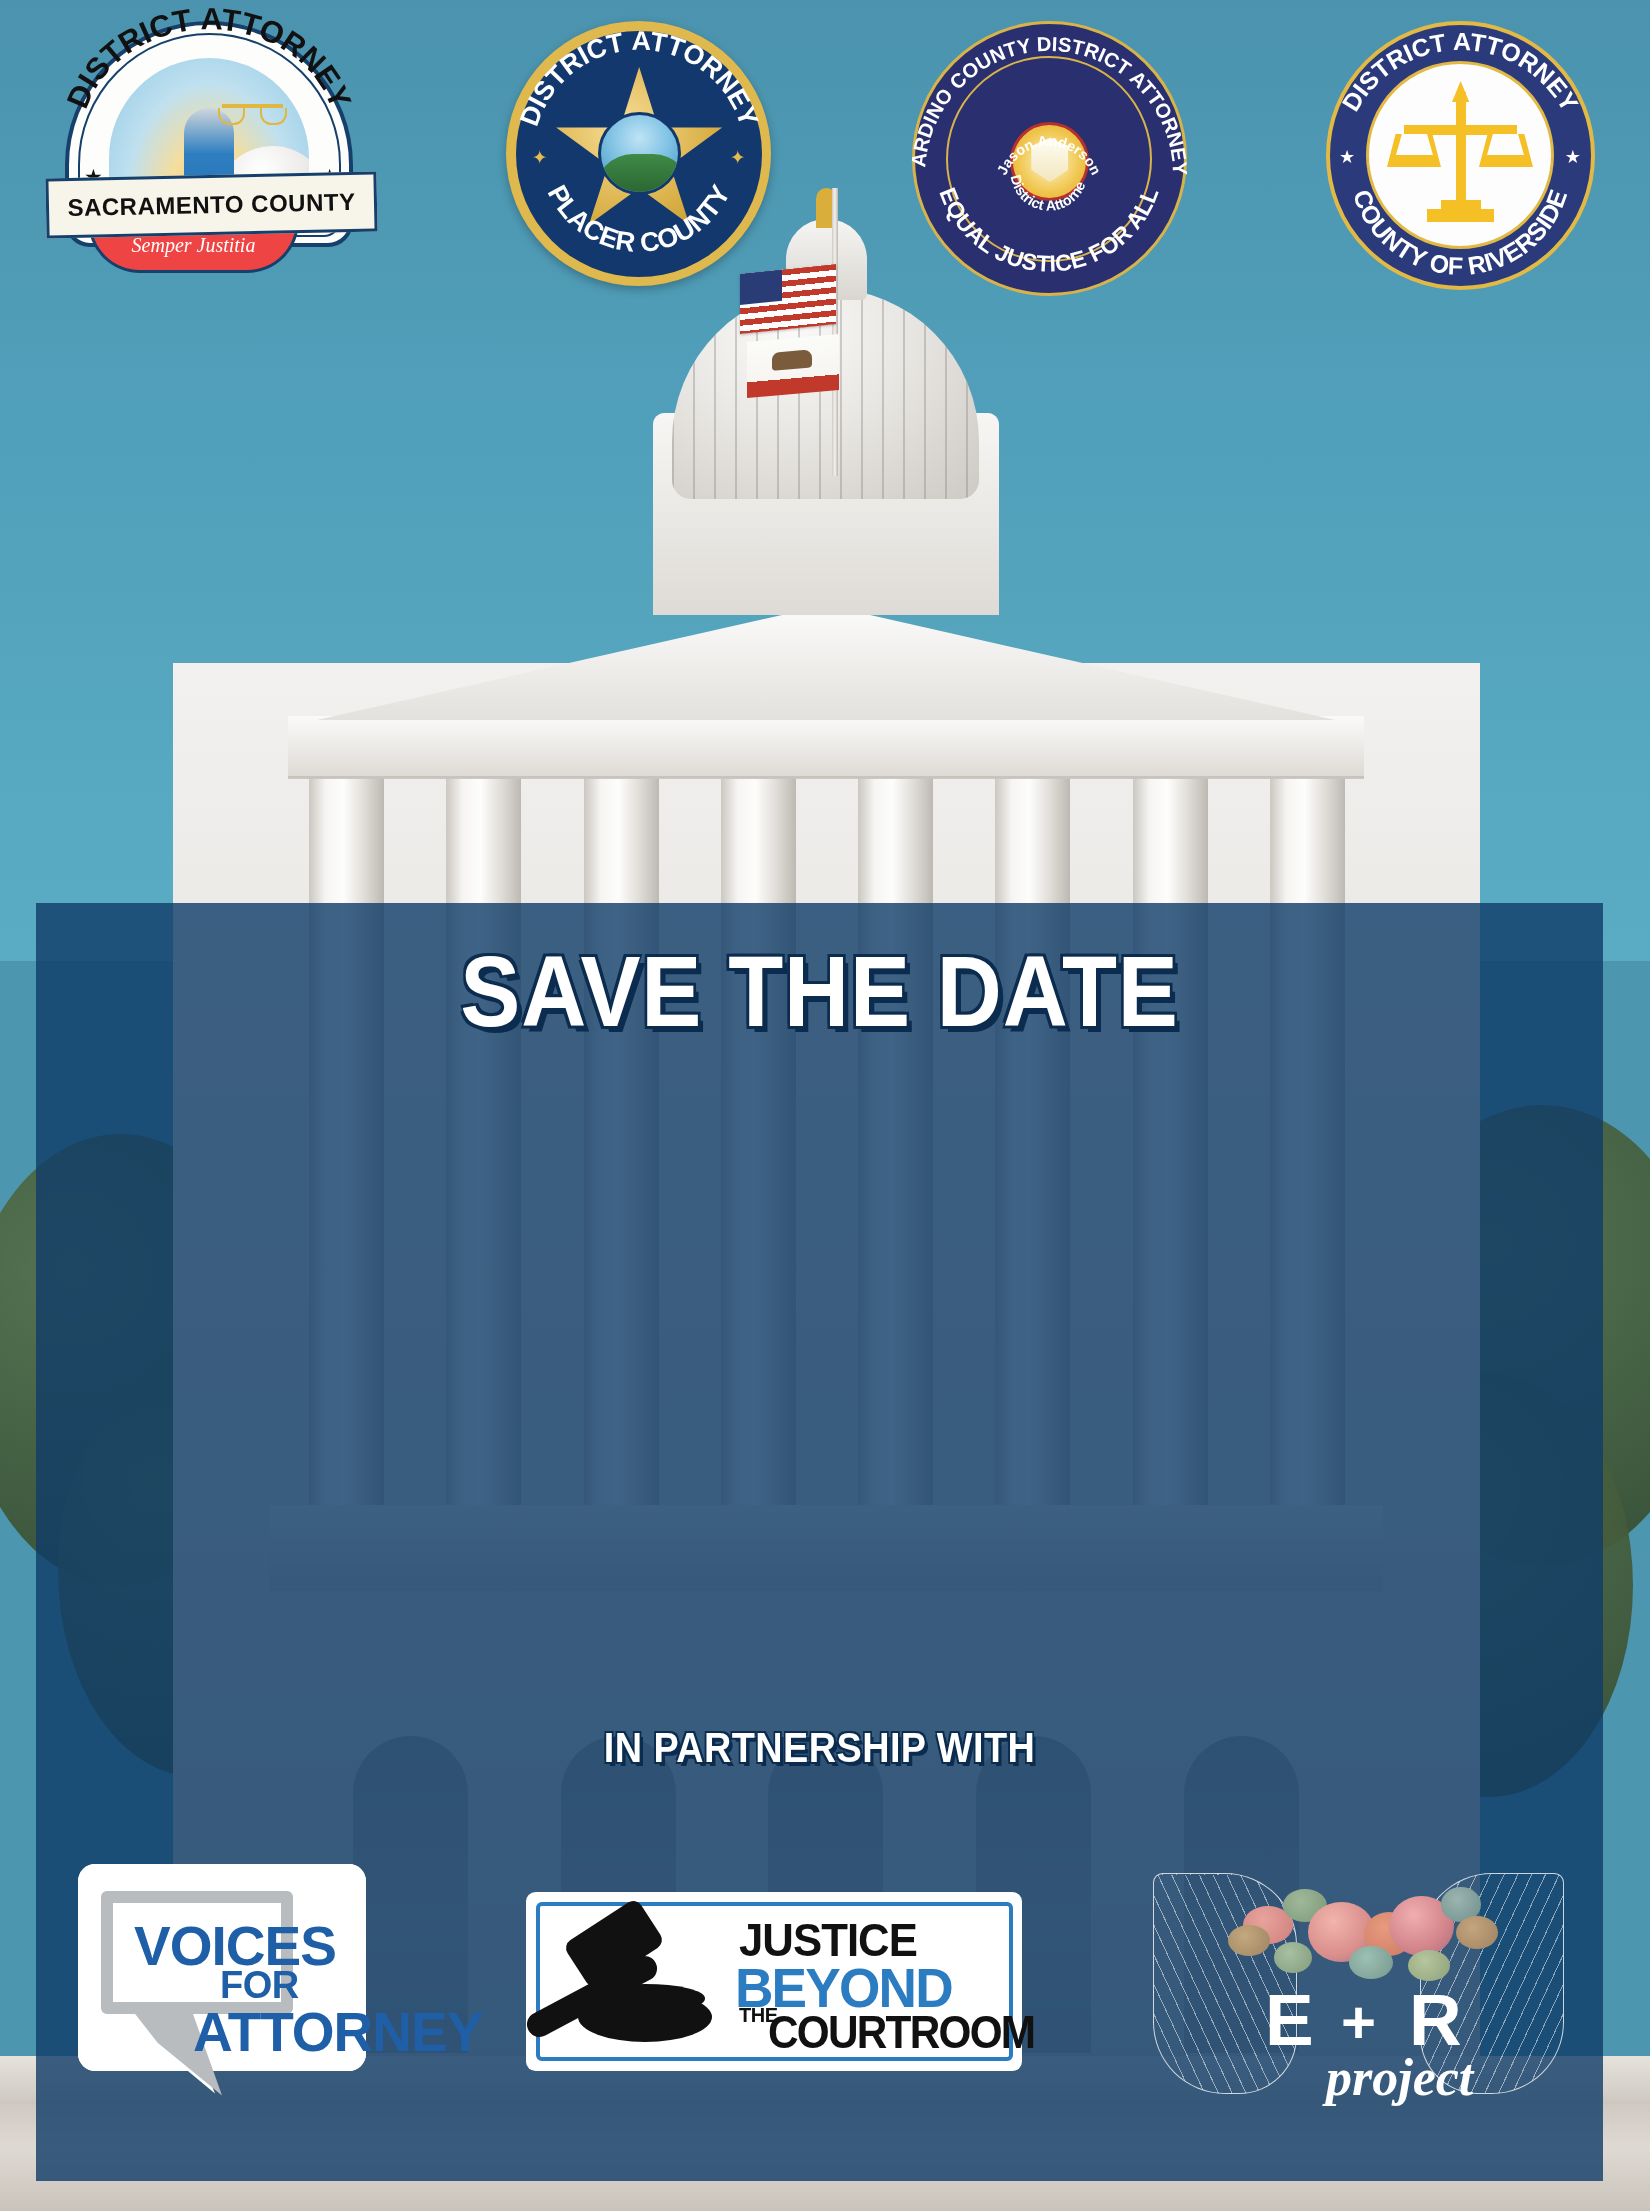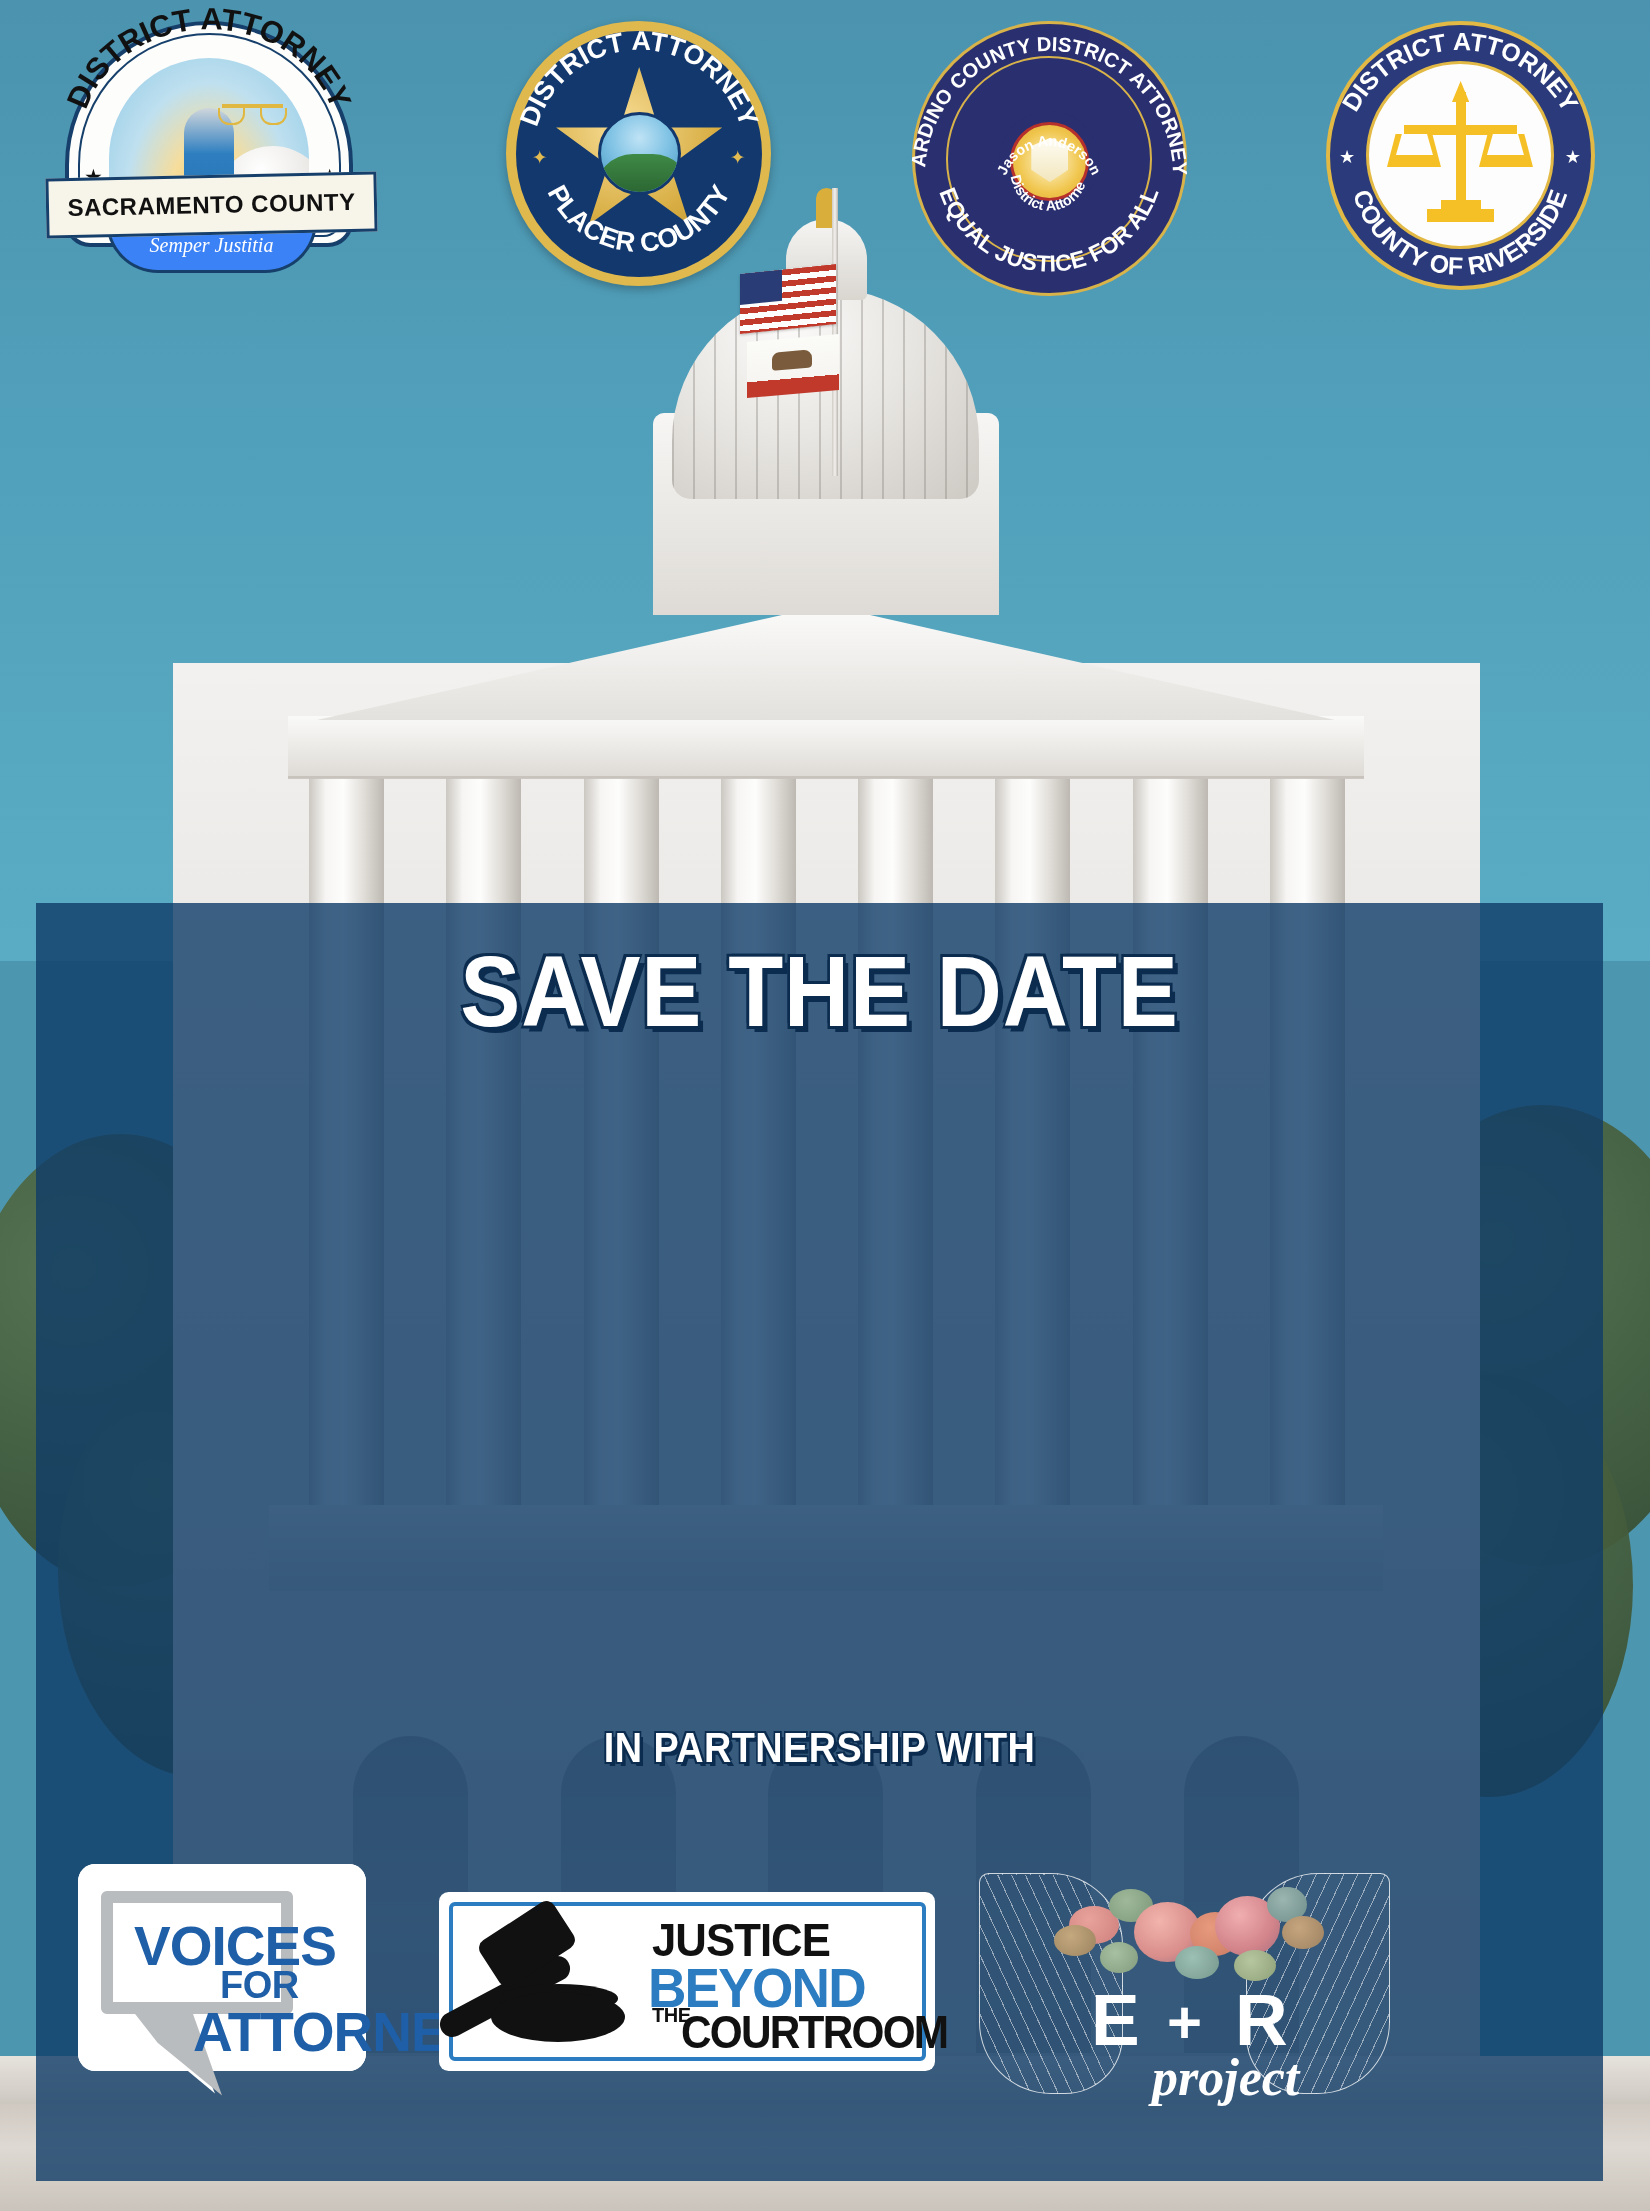--- a/index.html
+++ b/index.html
@@ -177,22 +177,22 @@
     position:absolute;left:0;top:154px;width:331px;height:60px;
     background:#f7f4e9;border:3.8px solid #16406b;
     transform:rotate(-1.2deg);
     display:flex;align-items:center;justify-content:center;
   }
   .sac-banner span{
     font-weight:bold;font-size:24px;letter-spacing:0.5px;color:#111;
     font-family:"Liberation Sans", sans-serif;
   }
   .sac-motto{
-    position:absolute;left:60px;top:200px;width:211px;height:52px;
-    background:#3b82f6;border-radius:0 0 106px 106px;
+    position:absolute;left:42px;top:200px;width:211px;height:52px;
+    background:#ef4444;border-radius:0 0 106px 106px;
     border:3.8px solid #16406b;border-top:none;
     display:flex;align-items:center;justify-content:center;
   }
   .sac-motto span{
     color:#fff;font-style:italic;font-size:20px;
     font-family:"Liberation Serif", serif;
   }
 
   
   .placer{width:288px;height:279px;}
@@ -351,21 +351,21 @@
   .partner-label{
     position:absolute;left:0;top:821px;width:100%;text-align:center;
     color:#fff;font-weight:bold;font-size:42px;letter-spacing:0.5px;
     transform:scaleX(.9);
     text-shadow:3.8px 3.8px 0 #0b2c4e,-1.9px -1.9px 0 #0b2c4e,1.9px -1.9px 0 #0b2c4e,-1.9px 1.9px 0 #0b2c4e;
   }
 
   
   .partners{
     position:absolute;left:19px;top:922px;width:1528px;height:317px;
-    display:flex;align-items:center;
+    display:flex;align-items:center;justify-content:space-between;
     padding:0 23px;
     gap:44px;
   }
 
   
   .vfv{position:relative;width:317px;height:240px;}
   .vfv-sticker{
     position:absolute;left:0;top:0;width:288px;height:207px;
     background:#ffffff;border-radius:17.3px;
     filter:drop-shadow(0 0 0 #fff);

